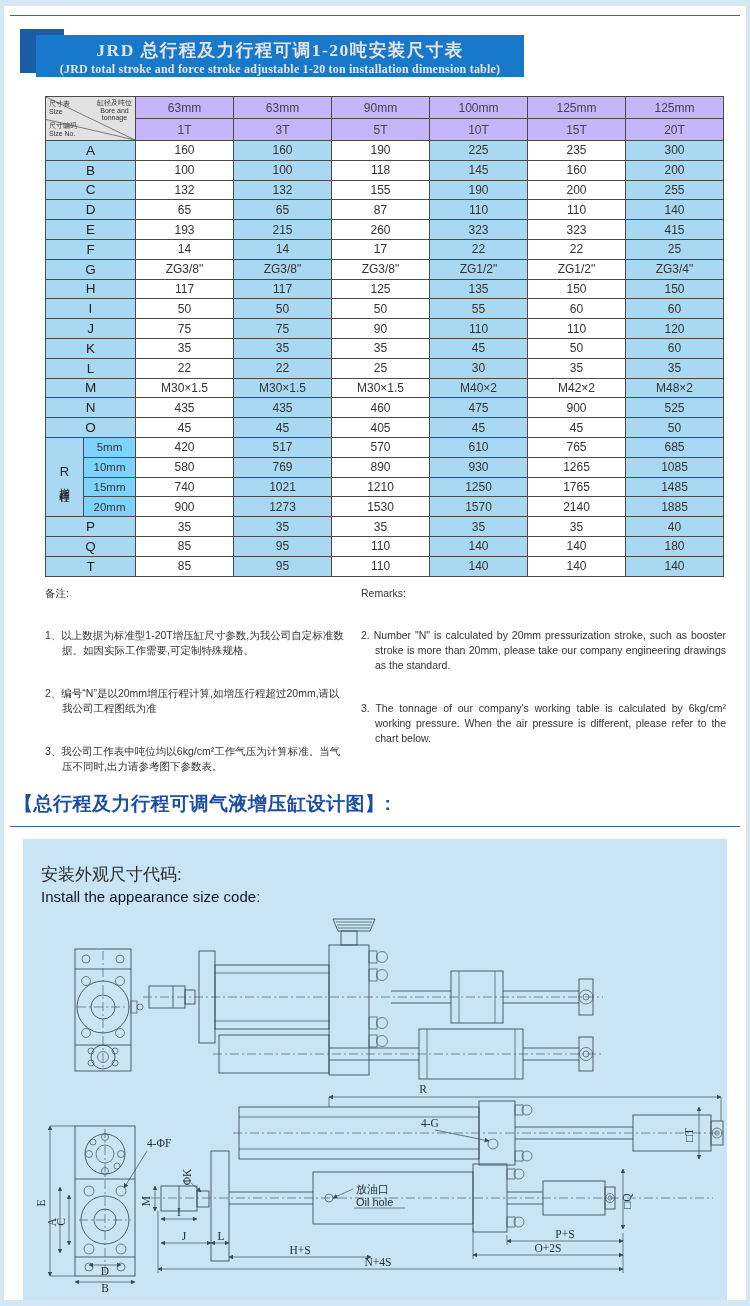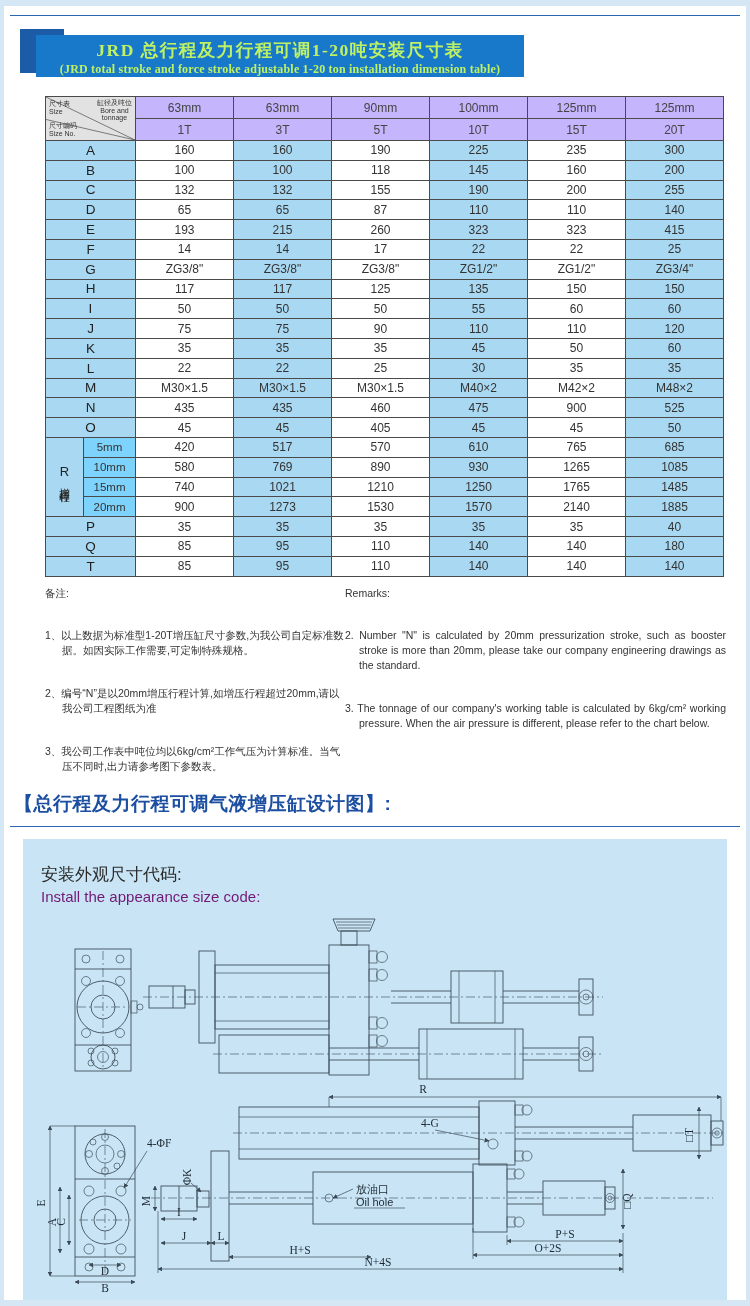--- a/index.html
+++ b/index.html
@@ -25,21 +25,21 @@
     color:#1c4fa1;
     letter-spacing:.5px;
   }
   .rule{height:1px;background:#2b66b0;margin:9px 6px 0 6px;}
 
   
   .banner-wrap{position:relative;height:58px;margin-top:12px;}
   .banner-square{position:absolute;left:16px;top:1px;width:44px;height:44px;background:#1c5ba6;}
   .banner{
     position:absolute;left:32px;top:7px;width:488px;height:42px;
-    background:#1878c9;color:#bef264;text-align:center;
+    background:#1878c9;color:#e5e5e5;text-align:center;
     font-family:"Liberation Serif", serif;
   }
   .banner .t1{font-size:17.5px;font-weight:bold;letter-spacing:1.5px;margin-top:3px;}
   .banner .t2{font-size:12px;font-weight:bold;letter-spacing:.2px;}
 
   
   table.dim{
     border-collapse:collapse;table-layout:fixed;
     margin:10px 0 0 41px;
     width:678px;
@@ -55,36 +55,36 @@
   td.corner .ctext{position:absolute;font-size:7px;line-height:7.5px;color:#333;text-align:left;}
   td.corner .c-tl{left:3px;top:3px;}
   td.corner .c-tr{right:3px;top:2px;text-align:center;}
   td.corner .c-bl{left:3px;bottom:3px;}
   td.corner svg{position:absolute;left:0;top:0;width:100%;height:100%;}
   .r-main{line-height:11px;}
   .r-main .rletter{font-size:13px;display:block;}
   .r-vert{writing-mode:vertical-rl;text-orientation:upright;font-size:10.5px;letter-spacing:2px;display:inline-block;margin-top:1px;}
 
   
-  .notes{display:flex;margin:9px 20px 0 41px;font-size:10.5px;line-height:1.42;color:#333;}
+  .notes{display:flex;margin:9px 20px 0 41px;gap:16px;font-size:10.5px;line-height:1.42;color:#333;}
   .notes .cn{width:300px;}
   .notes .en{flex:1;}
   .notes .ttl{margin-bottom:1px;}
   .note-item{padding-left:17px;text-indent:-17px;margin-bottom:1px;margin-top:28px;}
   .notes .en .note-item{padding-left:14px;text-indent:-14px;text-align:justify;}
 
   
   .design-box{
     margin:12px 0 0 19px;
     width:704px;height:520px;
     background:#c9e4f5;
     position:relative;
   }
   .box-title-cn{padding:24px 0 0 18px;font-size:17px;color:#2a2a2a;}
-  .box-title-en{padding:2px 0 0 18px;font-size:15px;color:#701a75;}
+  .box-title-en{padding:2px 0 0 18px;font-size:15px;color:#0f172a;}
   svg.draw{display:block;margin-top:6px;}
 
   
   .ln{stroke:#41505c;stroke-width:.9;fill:none;}
   .lt{stroke:#41505c;stroke-width:.7;fill:none;}
   .cl{stroke:#4a6070;stroke-width:.7;fill:none;stroke-dasharray:9 3 2 3;}
   .dim{stroke:#3a4a56;stroke-width:.7;fill:none;}
   text.dl{font-family:"Liberation Serif", serif;font-size:11.5px;fill:#1d2a33;}
   text.dlc{font-family:"Liberation Sans", sans-serif;font-size:11px;fill:#1d2a33;}
 </style>

